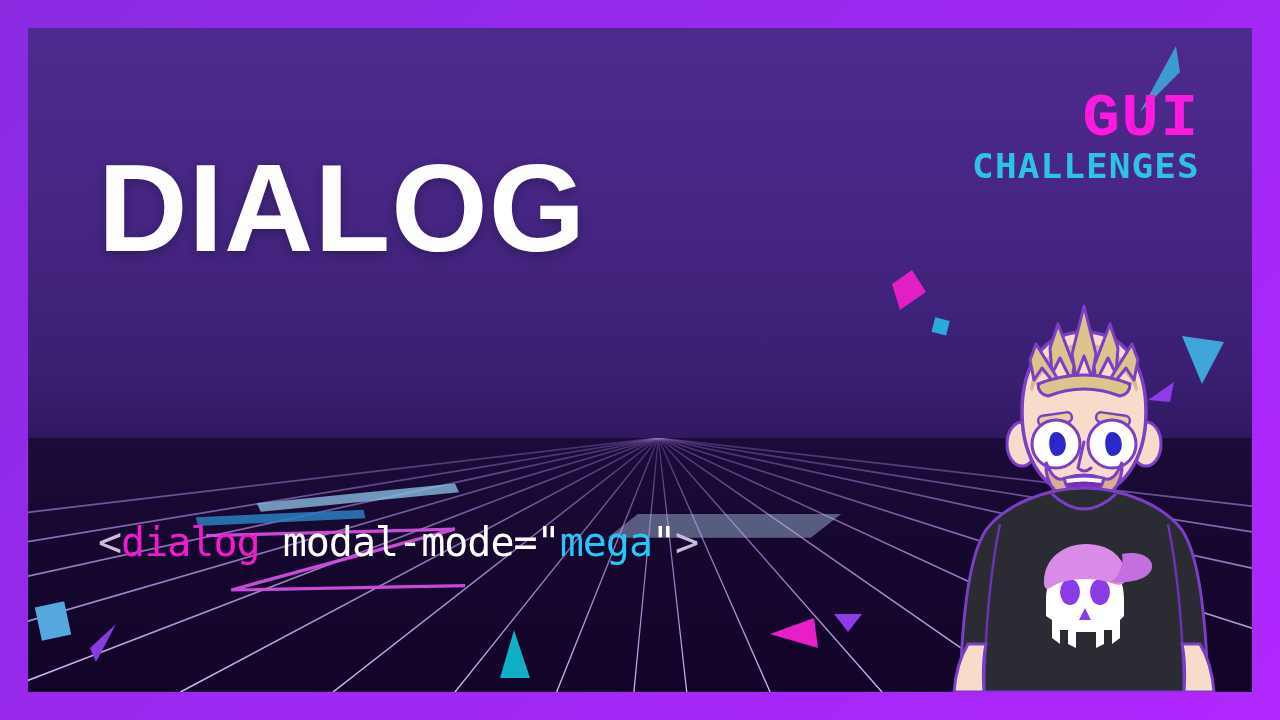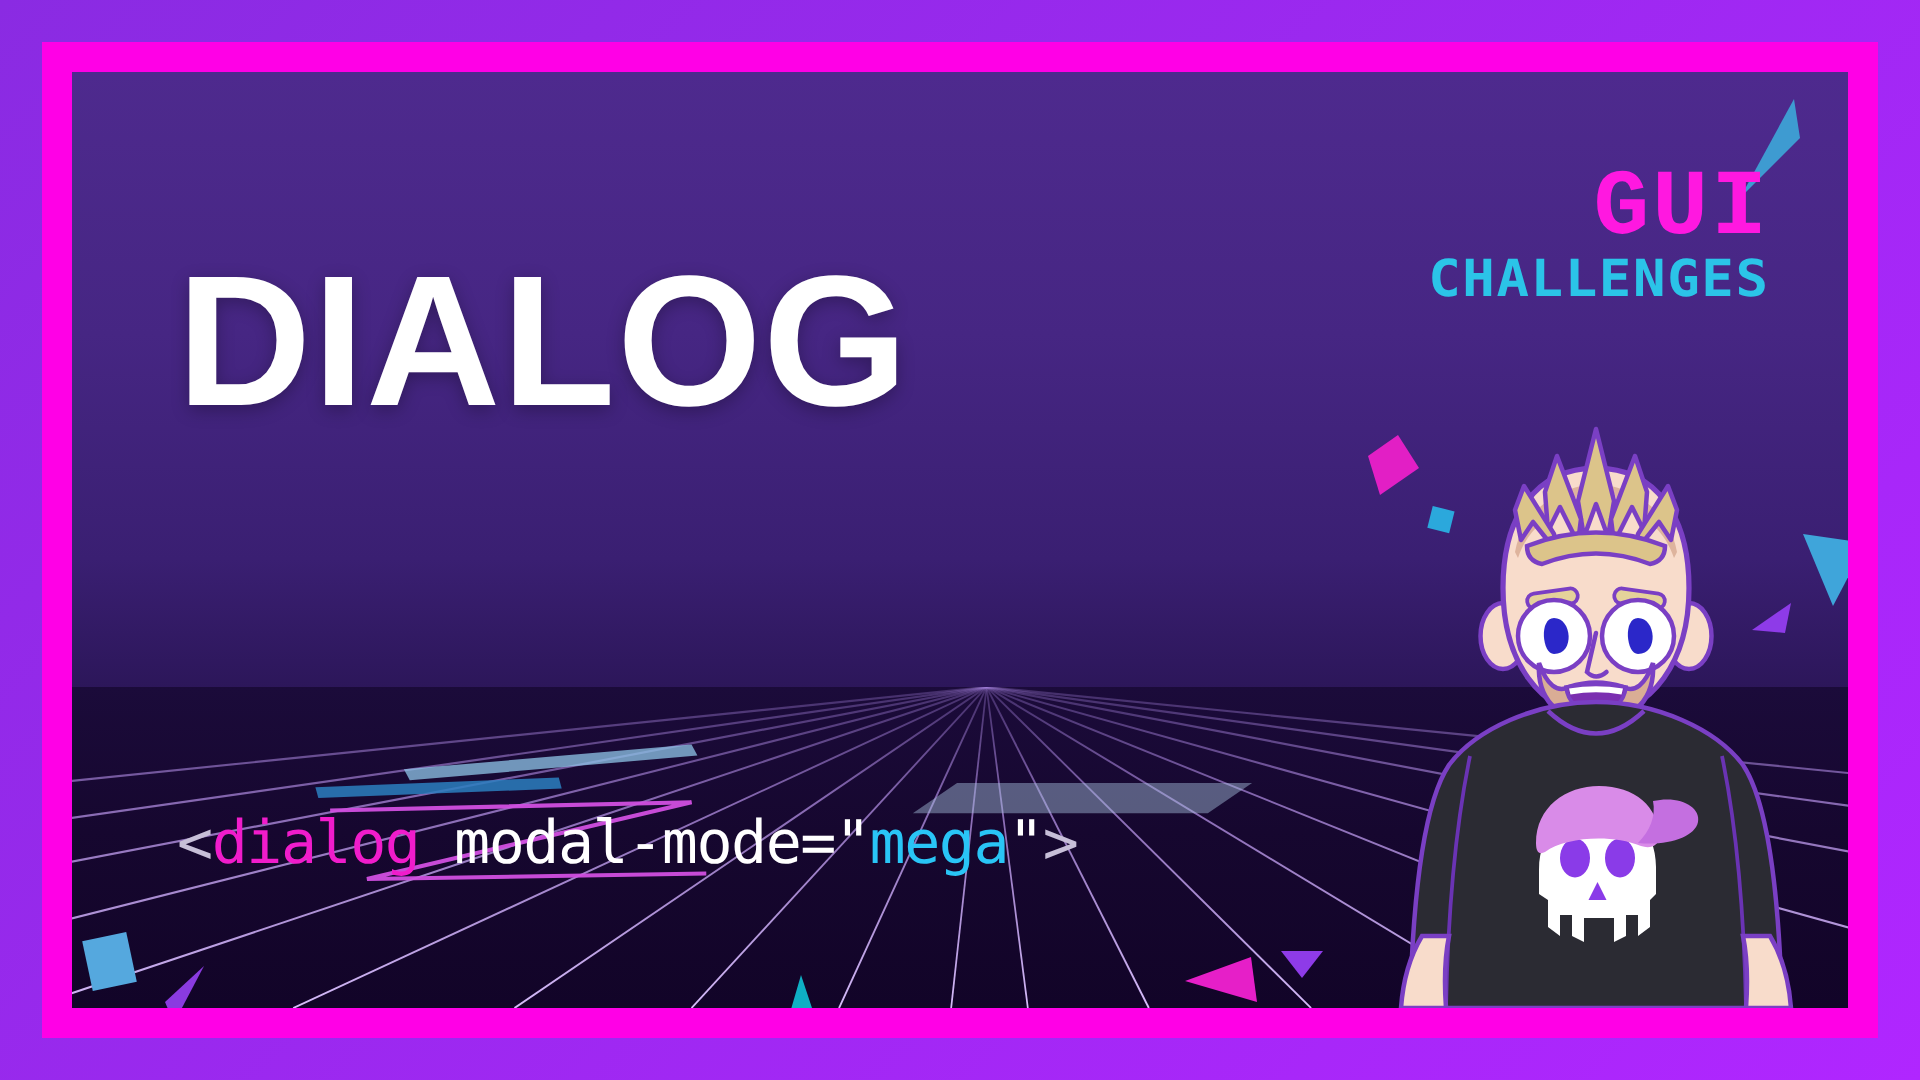--- a/index.html
+++ b/index.html
@@ -8,21 +8,21 @@
   body {
     font-family:"Liberation Sans", sans-serif;
     background:linear-gradient(135deg,#8A2BE2 0%, #9B30EE 35%, #A832F0 60%, #B026FF 100%);
     position:relative;
   }
 
   
   #frame{
     position:absolute; left:28px; top:28px; width:1224px; height:664px;
     background:var(--frame,#FF00E6);
-    padding:20px;
+    padding:0;
   }
 
   
   #stage{
     position:relative; width:100%; height:100%; overflow:hidden;
     background:linear-gradient(180deg,#4E2A8E 0%, #462683 28%, #3A1F72 52%, #2A1556 68%, #1B0B3A 78%, #140530 100%);
   }
 
   
   #floor{

